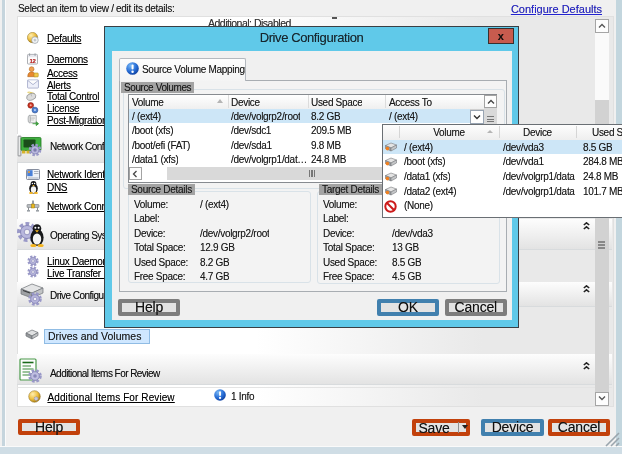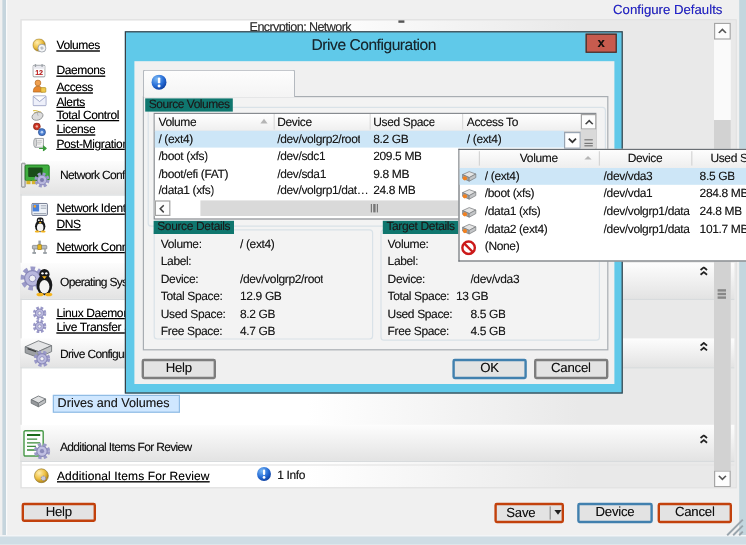--- a/index.html
+++ b/index.html
@@ -1,63 +1,64 @@
 <!DOCTYPE html>
 <html><head>
 <meta charset="utf-8">
 <style>
 html,body{margin:0;padding:0}
 #app{position:relative;width:622px;height:454px;background:#f0f0f0;overflow:hidden;
   font-family:"Liberation Sans",sans-serif;font-size:10px;color:#1a1a1a;letter-spacing:-0.3px;text-shadow:0 0 0.5px rgba(40,40,40,0.5)}
 .a{position:absolute}
 .lk{color:#000;text-decoration:underline;white-space:nowrap}
-.bl{color:#2323d0;}
+.bl{color:#2323d0;text-decoration:underline}
 .band{left:17px;width:595px;height:31px;background:linear-gradient(#fdfdfd,#e3e3e3);border-bottom:1px solid #d8dbdd;box-sizing:border-box}
-.btn{background:#e3e3e3;border:2px solid #c2410c;border-radius:2px;box-sizing:border-box;
-  font-size:11px;color:#111;letter-spacing:-0.2px;display:flex;align-items:center;justify-content:center}
+.btn{background:#e3e3e3;border:4px solid #c2410c;border-radius:2px;box-sizing:border-box;
+  font-size:14px;color:#111;letter-spacing:-0.2px;display:flex;align-items:center;justify-content:center}
 .gbx{border:1px solid #d9e2e8;border-radius:3px}
-.glb{background:#0f766e;padding:0 3px;white-space:nowrap}
+.glb{background:#a3a3a3;padding:0 3px;white-space:nowrap}
 .hd{font-size:10px;color:#111;letter-spacing:-0.55px;white-space:nowrap}
 .rw{white-space:nowrap;overflow:hidden}
 svg{display:block}
 </style>
 </head>
 <body>
 <div id="app">
 
 <div class="a" style="left:0;top:0;width:622px;height:454px;background:#f0f0f0"></div>
 <div class="a" style="left:1.5px;top:0;width:3px;height:446px;background:#c6d5dd"></div>
 <div class="a" style="left:4.5px;top:0;width:1.5px;height:446px;background:#fbfbfb"></div>
 <div class="a" style="left:616px;top:0;width:6px;height:446px;background:#c3d6de"></div>
 <div class="a" style="left:0;top:446px;width:622px;height:8px;background:#cfdde5;border-top:1px solid #fafafa"></div>
 
+<div class="a" style="left:18px;top:3px">Select an item to view / edit its details:</div>
 <div class="a bl" style="right:20px;top:2.5px;font-size:11px;letter-spacing:0px">Configure Defaults</div>
 
 <div class="a" style="left:17px;top:16px;width:595px;height:389px;border:1px solid #e0e0e0;
   background:linear-gradient(to right,#ffffff 40%,#e9e9e9 78%)"></div>
 
 <div class="a band" style="top:133.5px;height:29px"></div>
 <div class="a band" style="top:219px;height:31px"></div>
 <div class="a band" style="top:282px;height:25px"></div>
 <div class="a band" style="top:353.5px;height:31.5px"></div>
 
 <svg class="a" style="left:583px;top:222px" width="7" height="8" viewBox="0 0 7 8">
       <path d="M0.8 3 L3.5 0.8 L6.2 3 M0.8 7 L3.5 4.8 L6.2 7" stroke="#222" stroke-width="1.5" fill="none"></path>
     </svg>
 <svg class="a" style="left:583px;top:285px" width="7" height="8" viewBox="0 0 7 8">
       <path d="M0.8 3 L3.5 0.8 L6.2 3 M0.8 7 L3.5 4.8 L6.2 7" stroke="#222" stroke-width="1.5" fill="none"></path>
     </svg>
 <svg class="a" style="left:583px;top:362px" width="7" height="8" viewBox="0 0 7 8">
       <path d="M0.8 3 L3.5 0.8 L6.2 3 M0.8 7 L3.5 4.8 L6.2 7" stroke="#222" stroke-width="1.5" fill="none"></path>
     </svg>
 
-<div class="a" style="left:208px;top:16.5px;color:#333;font-size:10.5px;letter-spacing:-0.5px">Encryption: Network</div>
+<div class="a" style="left:208px;top:16.5px;color:#333;font-size:10.5px;letter-spacing:-0.5px">Additional: Disabled</div>
 <div class="a" style="left:332px;top:17px;width:5px;height:2px;background:#555"></div>
 
-<div class="a lk" style="left:47px;top:32.5px">Volumes</div>
+<div class="a lk" style="left:47px;top:32.5px">Defaults</div>
 <div class="a lk" style="left:47px;top:54px">Daemons</div>
 <div class="a lk" style="left:47px;top:68.3px">Access</div>
 <div class="a lk" style="left:47px;top:79.8px">Alerts</div>
 <div class="a lk" style="left:47px;top:91.3px">Total Control</div>
 <div class="a lk" style="left:47px;top:103px">License</div>
 <div class="a lk" style="left:47px;top:114.8px">Post-Migration</div>
 
 <div class="a hd" style="left:50px;top:140.5px">Network Configuration</div>
 <div class="a lk" style="left:47px;top:168.5px">Network Identification</div>
 <div class="a lk" style="left:47px;top:182px">DNS</div>
@@ -278,20 +279,21 @@
 <div class="a" style="left:104px;top:30px;width:415px;height:14px;text-align:center;font-size:13px;color:#15262e;letter-spacing:-0.4px">Drive Configuration</div>
 <div class="a" style="left:487.5px;top:27.5px;width:26.5px;height:16.5px;background:#c75b4e;border:1px solid #38302e;box-sizing:border-box;text-align:center;font-weight:bold;font-size:11px;line-height:14px;color:#180f0d">x</div>
 
 <div class="a" style="left:118.5px;top:79.5px;width:388.5px;height:212px;background:#f3f3f3;border:1px solid #a8adb2;box-sizing:border-box"></div>
 <div class="a" style="left:119px;top:58px;width:127px;height:22.5px;background:linear-gradient(#fdfdfd,#f4f4f4);border:1px solid #b4b9bf;border-bottom:none;border-radius:2px 2px 0 0;box-sizing:border-box"></div>
 <svg class="a" style="left:126px;top:62px" width="13" height="13" viewBox="0 0 12 12">
       <circle cx="6" cy="6" r="5.8" fill="url(#binfo)"></circle>
       <rect x="5.1" y="2.3" width="1.9" height="4.6" rx="0.9" fill="#fff"></rect>
       <circle cx="6.05" cy="8.9" r="1.15" fill="#fff"></circle>
     </svg>
+<div class="a" style="left:142px;top:64px;white-space:nowrap">Source Volume Mapping</div>
 
 <div class="a gbx" style="left:123px;top:89px;width:380px;height:98px"></div>
 <div class="a glb" style="left:121px;top:81.5px;letter-spacing:-0.4px">Source Volumes</div>
 
 <div class="a" style="left:128px;top:94px;width:369px;height:89px;background:#fff;border:1px solid #878b90;box-sizing:border-box"></div>
 <div class="a" style="left:129px;top:95px;width:367px;height:13.5px;background:linear-gradient(#ffffff,#efefef);border-bottom:1px solid #cfcfcf"></div>
 <div class="a" style="left:228px;top:95px;width:1px;height:13px;background:#dcdcdc"></div>
 <div class="a" style="left:307.5px;top:95px;width:1px;height:13px;background:#dcdcdc"></div>
 <div class="a" style="left:385px;top:95px;width:1px;height:13px;background:#dcdcdc"></div>
 <div class="a rw" style="left:132px;top:96.5px">Volume</div>
@@ -353,21 +355,21 @@
 <div class="a rw" style="left:134px;top:271px">Free Space:</div>
     <div class="a rw" style="left:200px;top:271px">4.7 GB</div>
 
 <div class="a gbx" style="left:317px;top:190.5px;width:180.5px;height:91.5px"></div>
 <div class="a glb" style="left:319px;top:184px">Target Details</div>
 <div class="a rw" style="left:323px;top:198.5px">Volume:</div>
 <div class="a rw" style="left:323px;top:213px">Label:</div>
 <div class="a rw" style="left:323px;top:227.5px">Device:</div>
     <div class="a rw" style="left:392px;top:227.5px">/dev/vda3</div>
 <div class="a rw" style="left:323px;top:242px">Total Space:</div>
-    <div class="a rw" style="left:380px;top:242px">13 GB</div>
+    <div class="a rw" style="left:392px;top:242px">13 GB</div>
 <div class="a rw" style="left:323px;top:256.5px">Used Space:</div>
     <div class="a rw" style="left:392px;top:256.5px">8.5 GB</div>
 <div class="a rw" style="left:323px;top:271px">Free Space:</div>
     <div class="a rw" style="left:392px;top:271px">4.5 GB</div>
 
 <div class="a btn" style="left:118px;top:299px;width:62px;height:16.5px;border-color:#7d7d7d">Help</div>
 <div class="a btn" style="left:377px;top:298.5px;width:62px;height:17.5px;border-color:#4180ae">OK</div>
 <div class="a btn" style="left:444.5px;top:298.5px;width:62.5px;height:17px;border-color:#7d7d7d">Cancel</div>
 
 <div class="a" style="left:382px;top:124px;width:240px;height:94px;background:#fff;border:1px solid #6a6f74;border-right:none;box-sizing:border-box"></div>

